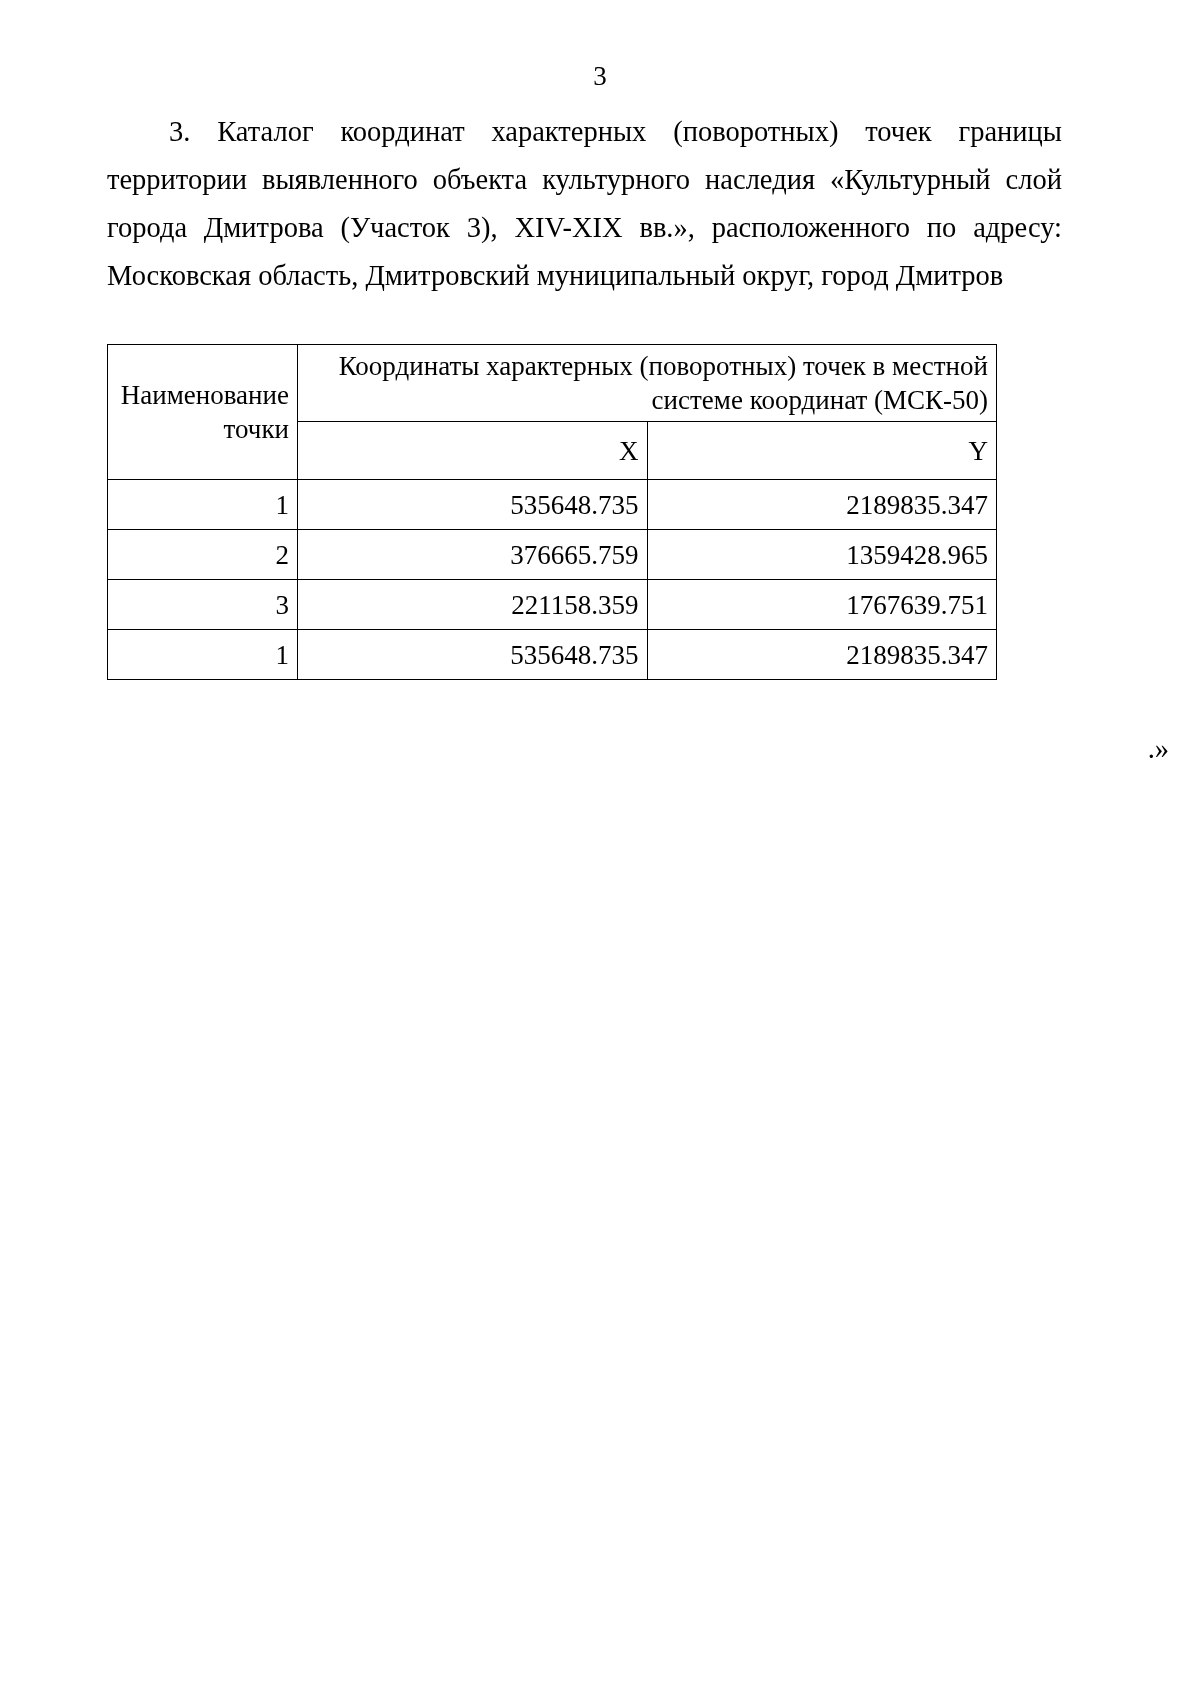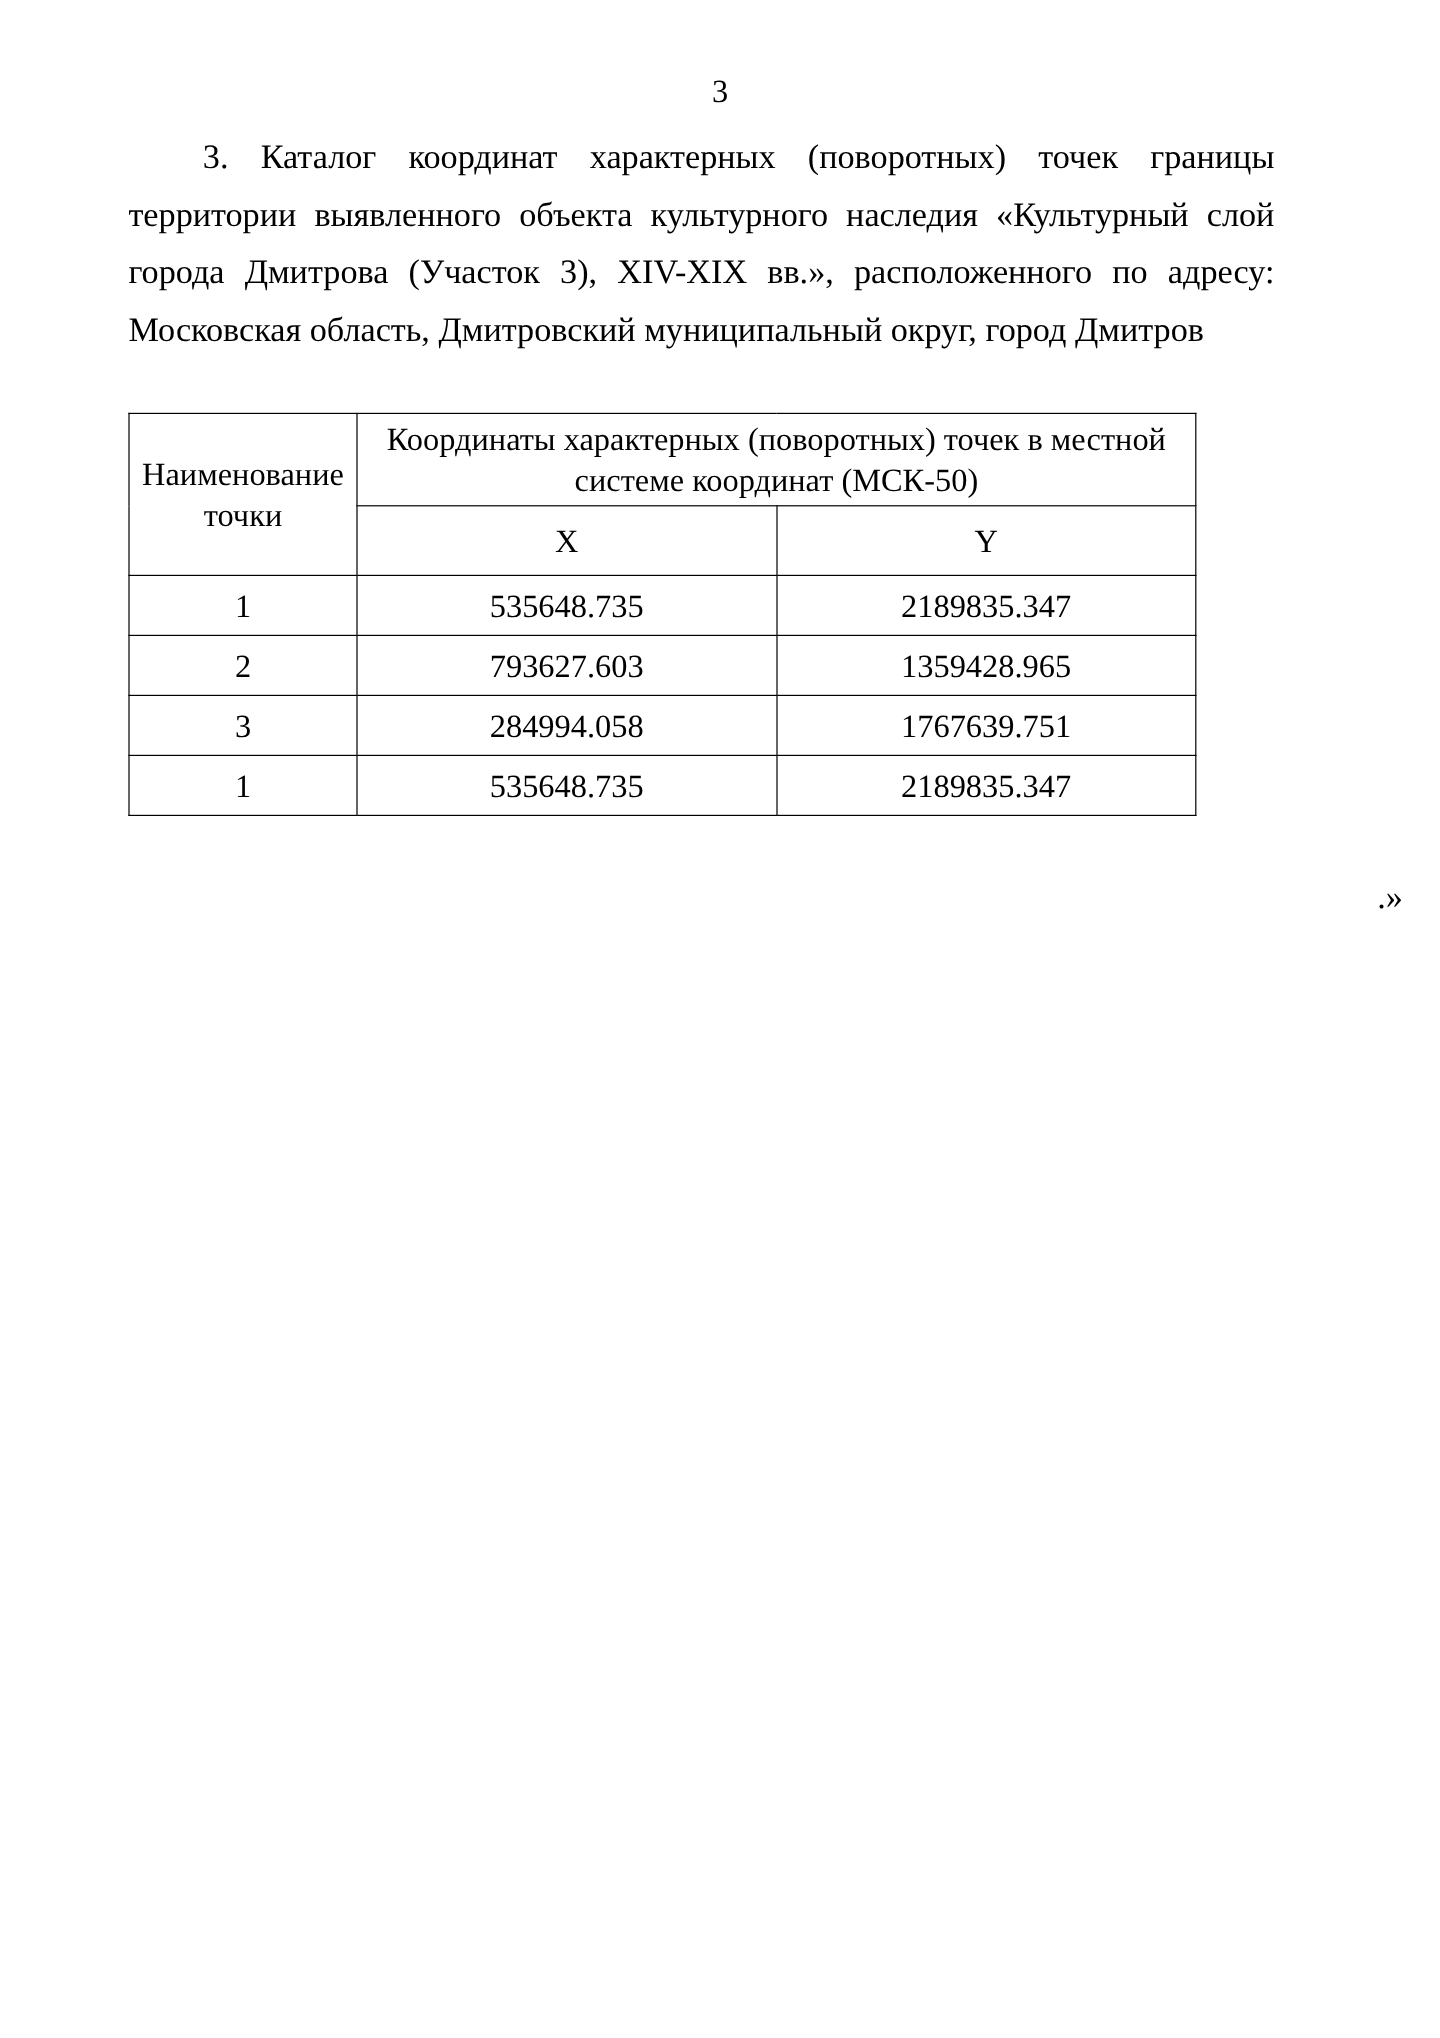--- a/index.html
+++ b/index.html
@@ -50,21 +50,21 @@
     border-collapse: collapse;
     width: 890px;
     table-layout: fixed;
   }
   table.coord-table th,
   table.coord-table td {
     border: 1.6px solid #000000;
     font-weight: normal;
     font-size: 27px;
     line-height: 34px;
-    text-align: center;
+    text-align: right;
     vertical-align: middle;
     padding: 4px 8px;
     box-sizing: border-box;
   }
   th.col-point {
     width: 190px;
     padding: 6px 10px;
     font-family: Liberation Serif, serif;
   }
   th.col-span {
@@ -112,26 +112,26 @@
           </tr>
         </thead>
         <tbody>
           <tr>
             <td class="cell">1</td>
             <td class="cell">535648.735</td>
             <td class="cell">2189835.347</td>
           </tr>
           <tr>
             <td class="cell">2</td>
-            <td class="cell">793627.603</td>
+            <td class="cell">376665.759</td>
             <td class="cell">1359428.965</td>
           </tr>
           <tr>
             <td class="cell">3</td>
-            <td class="cell">284994.058</td>
+            <td class="cell">221158.359</td>
             <td class="cell">1767639.751</td>
           </tr>
           <tr>
             <td class="cell">1</td>
             <td class="cell">535648.735</td>
             <td class="cell">2189835.347</td>
           </tr>
         </tbody>
       </table>
     </div>

